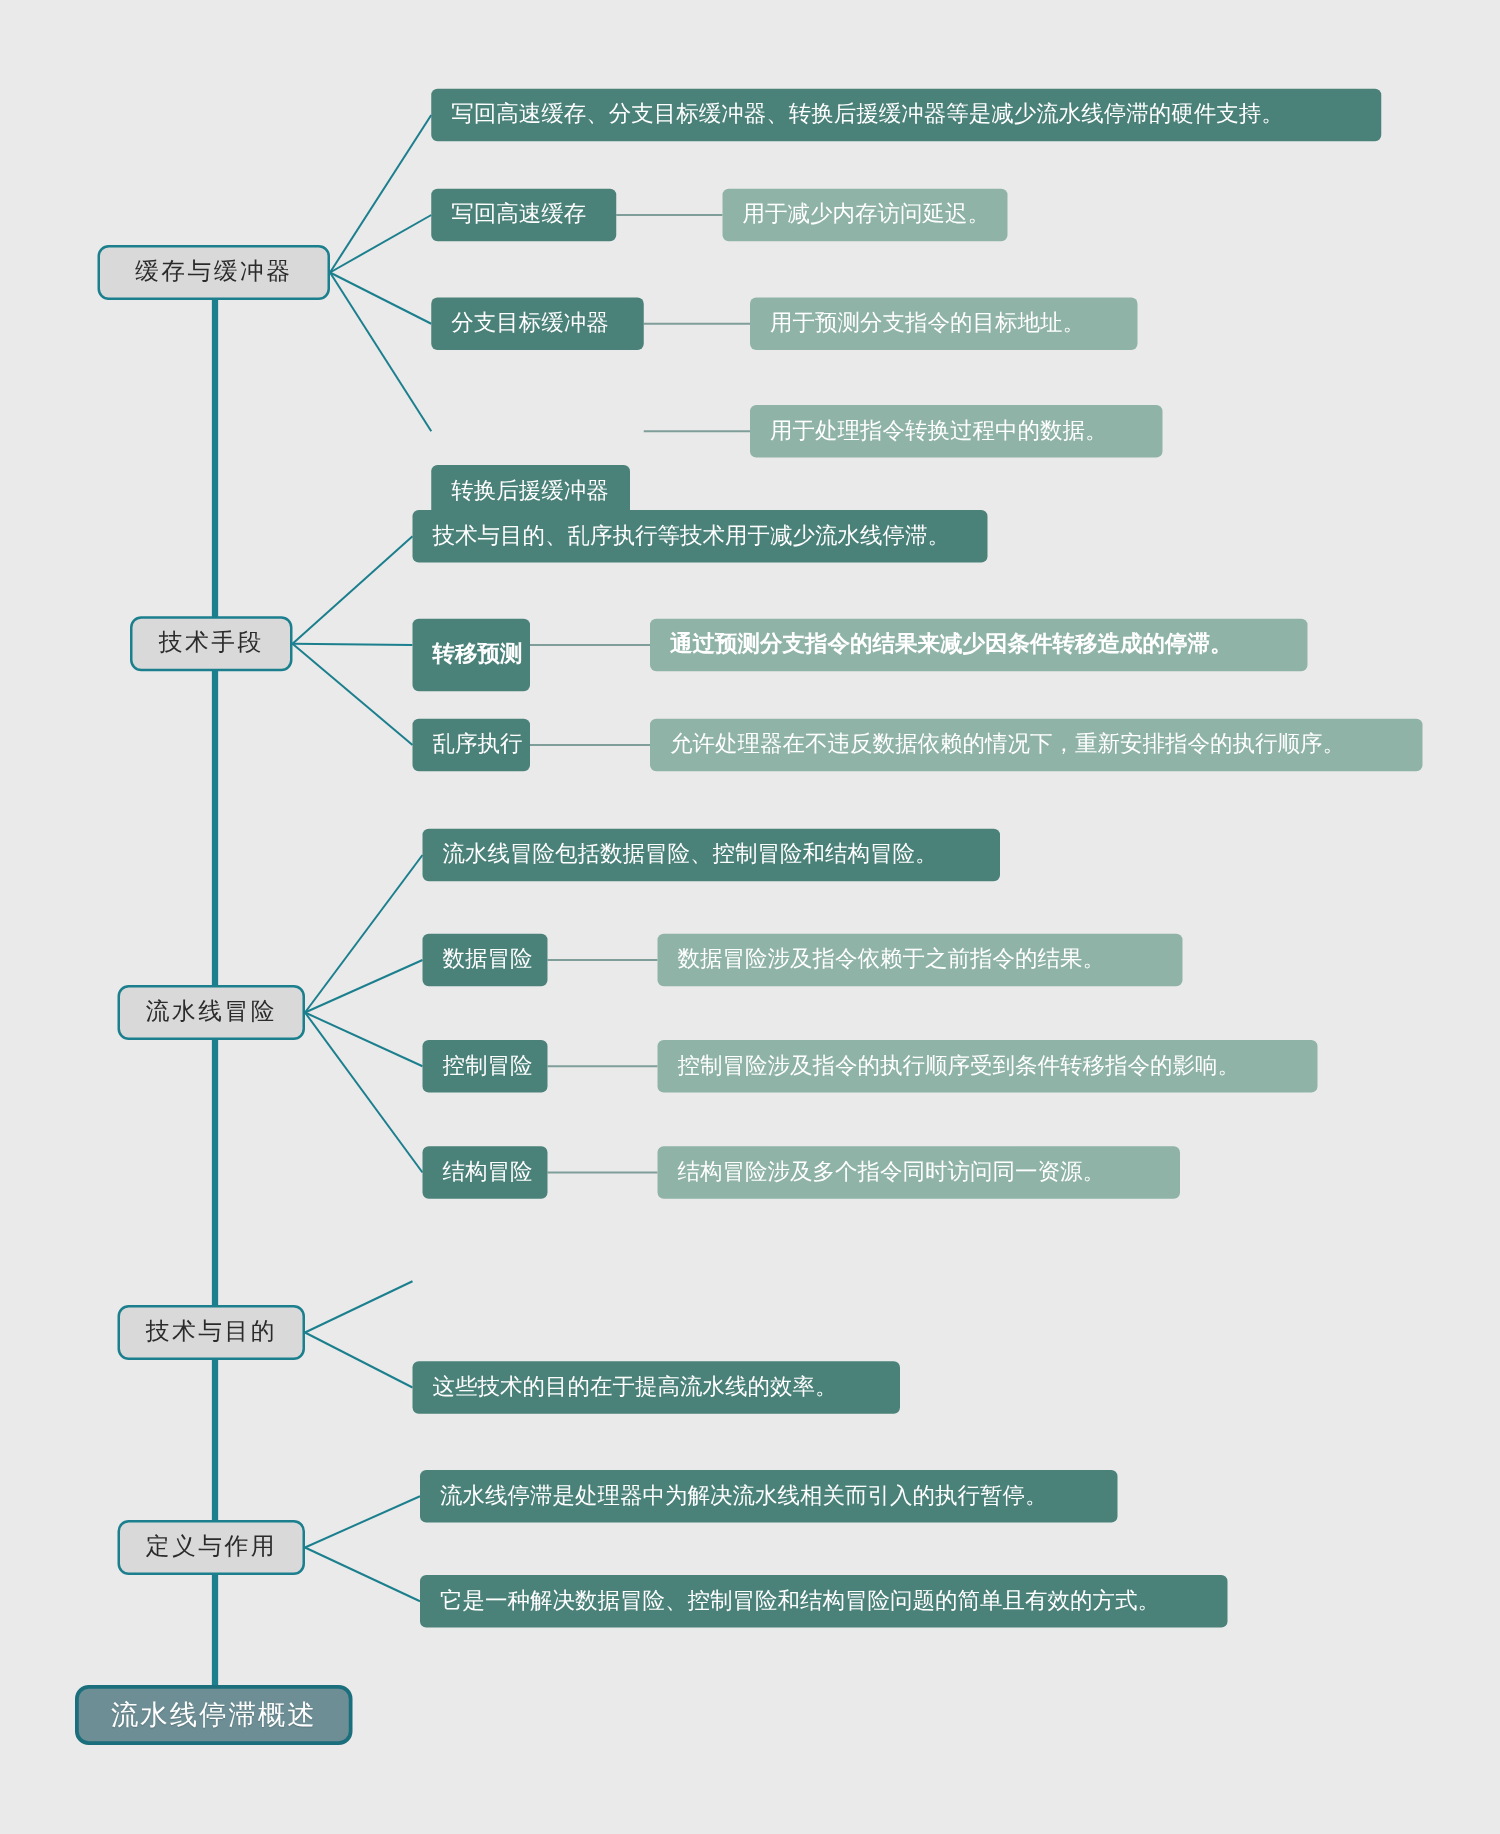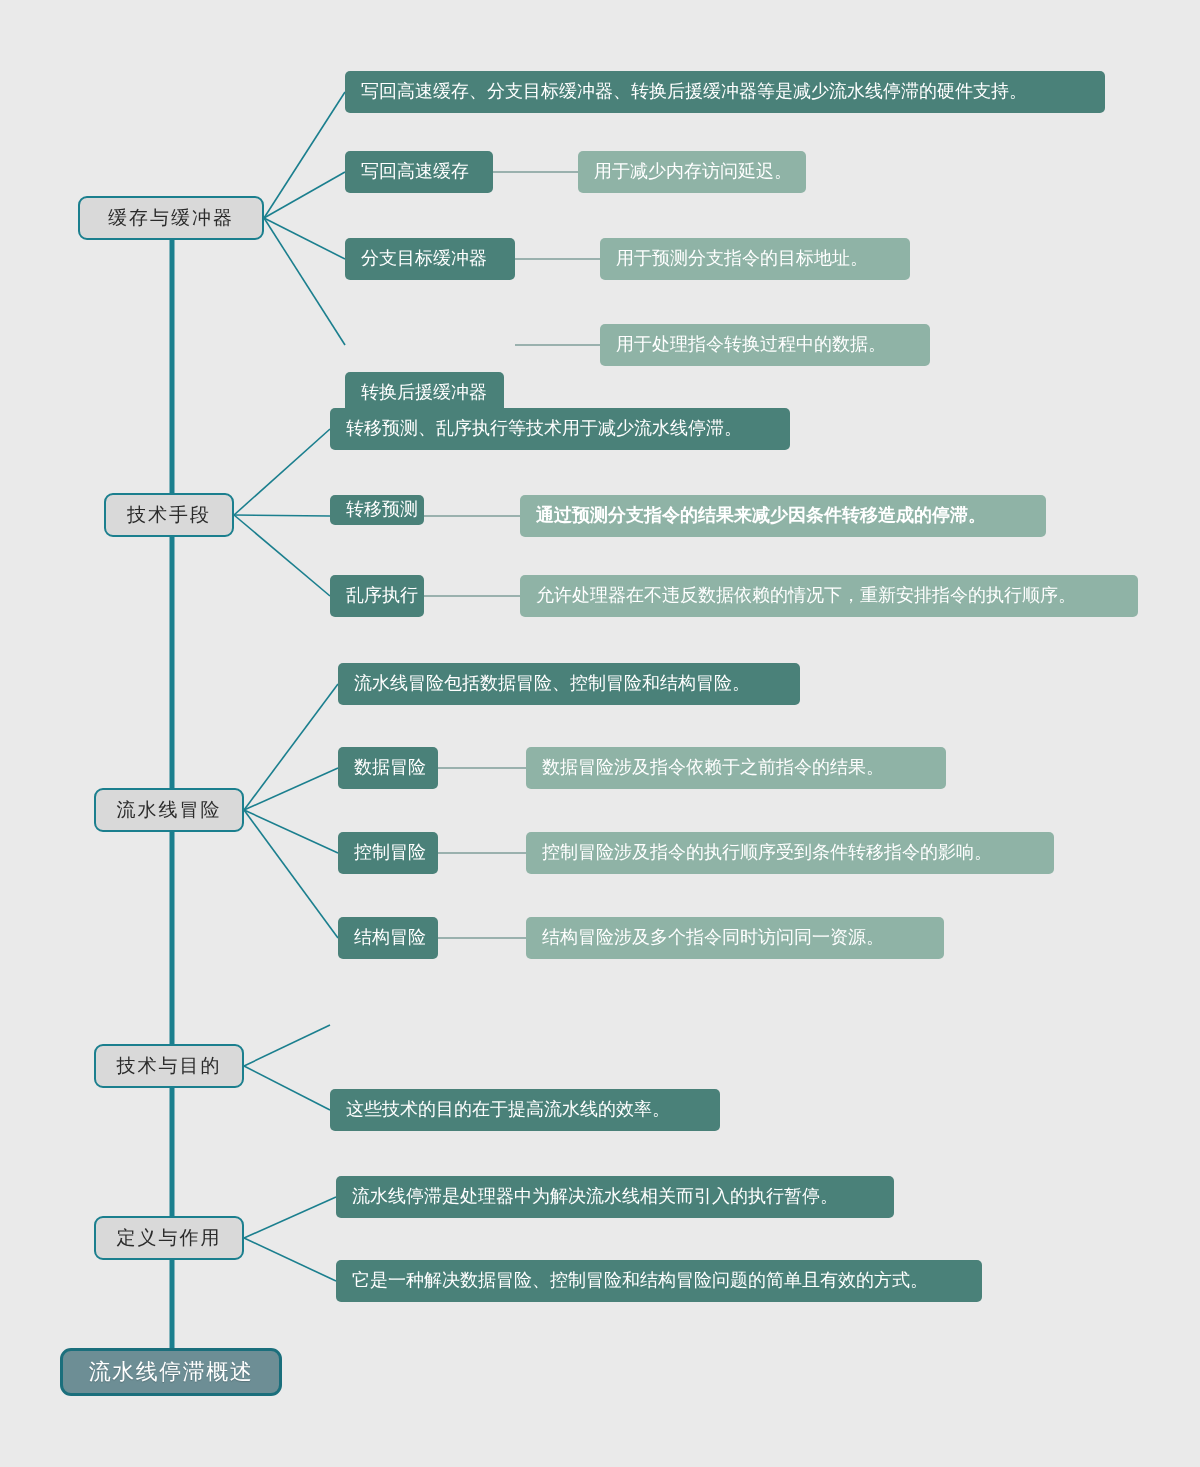--- a/index.html
+++ b/index.html
@@ -109,22 +109,22 @@
 <div class="node branch" style="left: 78px; top: 196px; width: 186px; height: 44px;">缓存与缓冲器</div>
     <div class="node branch" style="left: 104px; top: 493px; width: 130px; height: 44px;">技术手段</div>
     <div class="node branch" style="left: 94px; top: 788px; width: 150px; height: 44px;">流水线冒险</div>
     <div class="node branch" style="left: 94px; top: 1044px; width: 150px; height: 44px;">技术与目的</div>
     <div class="node branch" style="left: 94px; top: 1216px; width: 150px; height: 44px;">定义与作用</div>
     <div class="node root" style="left: 60px; top: 1348px; width: 222px; height: 48px;">流水线停滞概述</div>
     <div class="node topic" style="left: 345px; top: 71px; width: 760px; height: 42px;">写回高速缓存、分支目标缓冲器、转换后援缓冲器等是减少流水线停滞的硬件支持。</div>
     <div class="node topic" style="left: 345px; top: 151px; width: 148px; height: 42px;">写回高速缓存</div>
     <div class="node topic" style="left: 345px; top: 238px; width: 170px; height: 42px;">分支目标缓冲器</div>
     <div class="node topic" style="left: 345px; top: 324px; width: 159px; height: 42px; margin-top: 48px;">转换后援缓冲器</div>
-    <div class="node topic" style="left: 330px; top: 408px; width: 460px; height: 42px;">转移预测、乱序执行等技术用于减少流水线停滞。</div>
-    <div class="node topic" style="left: 330px; top: 495px; width: 94px; height: 30px;">转移预测</div>
+    <div class="node topic" style="left: 330px; top: 408px; width: 460px; height: 42px;">技术与目的、乱序执行等技术用于减少流水线停滞。</div>
+    <div class="node topic" style="left: 330px; top: 495px; width: 94px; height: 58px; font-weight: bold;">转移预测</div>
     <div class="node topic" style="left: 330px; top: 575px; width: 94px; height: 42px;">乱序执行</div>
     <div class="node topic" style="left: 338px; top: 663px; width: 462px; height: 42px;">流水线冒险包括数据冒险、控制冒险和结构冒险。</div>
     <div class="node topic" style="left: 338px; top: 747px; width: 100px; height: 42px;">数据冒险</div>
     <div class="node topic" style="left: 338px; top: 832px; width: 100px; height: 42px;">控制冒险</div>
     <div class="node topic" style="left: 338px; top: 917px; width: 100px; height: 42px;">结构冒险</div>
     <div class="node topic" style="left: 336px; top: 1176px; width: 558px; height: 42px;">流水线停滞是处理器中为解决流水线相关而引入的执行暂停。</div>
     <div class="node topic" style="left: 330px; top: 1089px; width: 390px; height: 42px;">这些技术的目的在于提高流水线的效率。</div>
     <div class="node topic" style="left: 336px; top: 1260px; width: 646px; height: 42px;">它是一种解决数据冒险、控制冒险和结构冒险问题的简单且有效的方式。</div>
     <div class="node leaf" style="left: 578px; top: 151px; width: 228px; height: 42px;">用于减少内存访问延迟。</div>
     <div class="node leaf" style="left: 600px; top: 238px; width: 310px; height: 42px;">用于预测分支指令的目标地址。</div>

